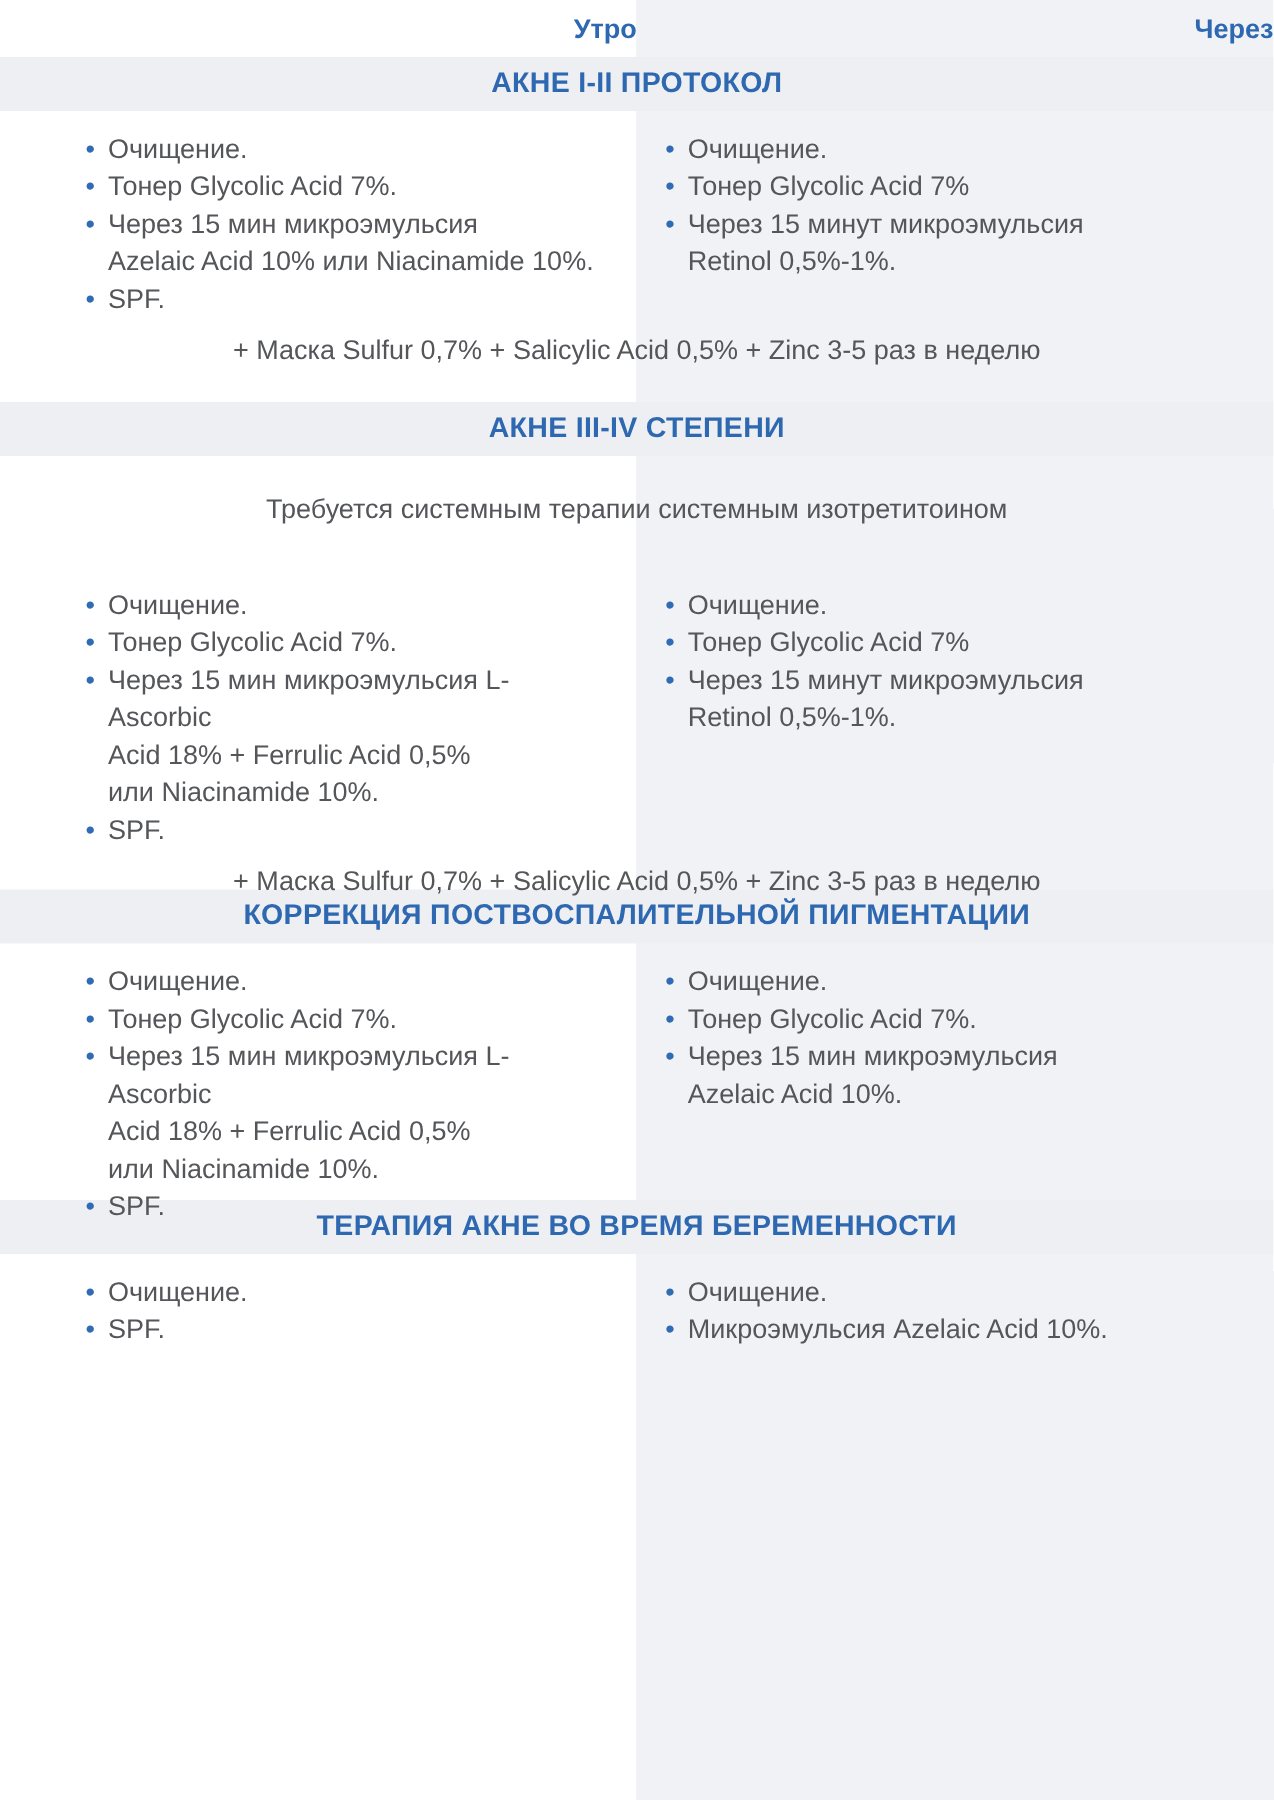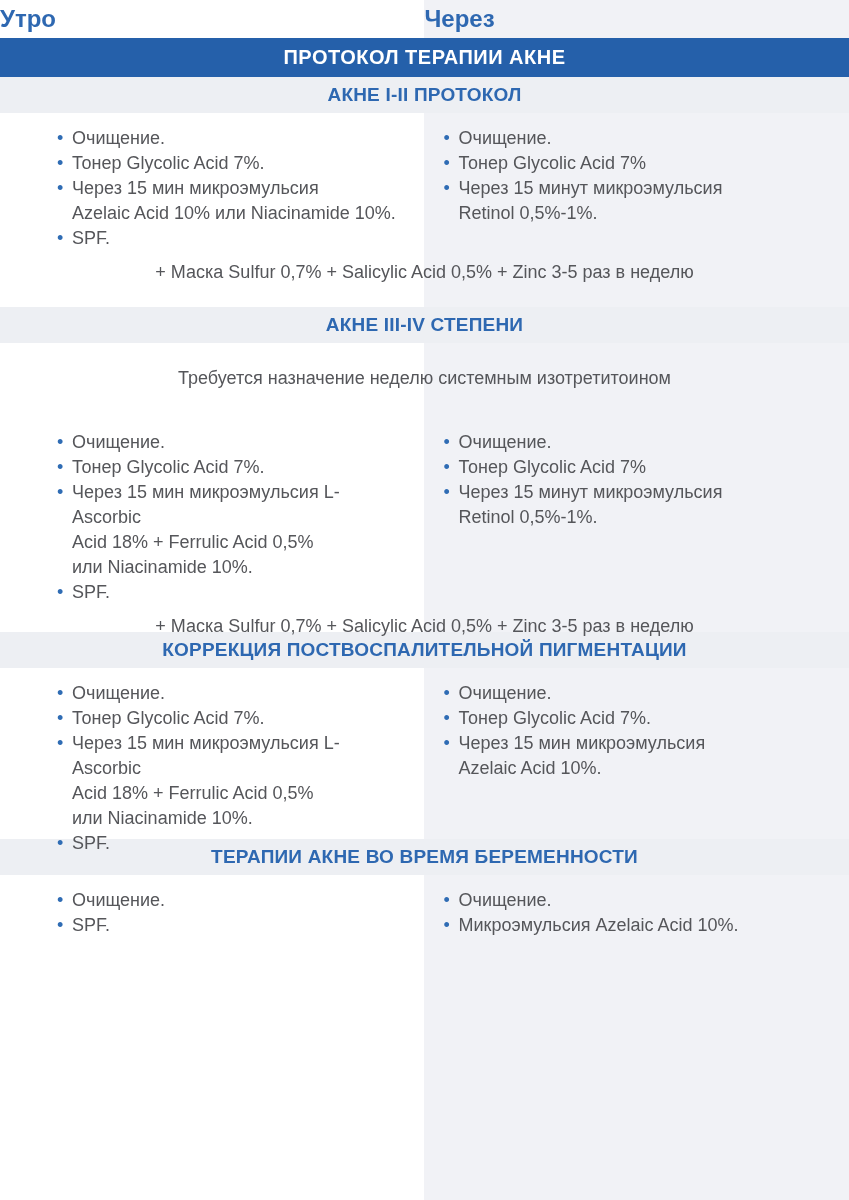--- a/index.html
+++ b/index.html
@@ -20,22 +20,22 @@
     background:var(--page-bg);
     overflow:hidden;
     margin:0 auto;
   }
   .right-bg{
     position:absolute;top:0;left:424px;width:425px;height:1200px;
     background:var(--right-bg);z-index:0;
   }
   .content{position:relative;z-index:1;}
   .header-row{display:flex;height:38px;}
-  .header-cell{width:50%;text-align:left;line-height:38px;
-    font-weight:bold;font-size:24px;color:var(--heading-blue);}
+  .header-cell{width:50%;text-align:right;line-height:38px;
+    font-weight:bold;font-size:18px;color:var(--heading-blue);}
   .banner{
     height:39px;line-height:39px;background:var(--banner-bg);
     color:#fff;font-weight:bold;font-size:20px;text-align:center;
     letter-spacing:0.5px;
   }
   .band{
     height:36px;line-height:36px;background:var(--band-bg);
     color:var(--heading-blue);font-weight:bold;font-size:19px;
     text-align:center;letter-spacing:0.2px;
   }
@@ -72,21 +72,20 @@
 
 <div class="page">
   <div class="right-bg"></div>
   <div class="content">
 
     <div class="header-row">
       <div class="header-cell">Утро</div>
       <div class="header-cell">Через</div>
     </div>
 
-    <div class="banner">ПРОТОКОЛ ТЕРАПИИ АКНЕ</div>
 
     <div class="band">АКНЕ I-II ПРОТОКОЛ</div>
     <div class="sec-body h194">
       <div class="cols">
         <div class="col left">
           <ul class="blist">
             <li>Очищение.</li>
             <li>Тонер Glycolic Acid 7%.</li>
             <li>Через 15 мин микроэмульсия
 Azelaic Acid 10% или Niacinamide 10%.</li>
@@ -100,21 +99,21 @@
             <li>Через 15 минут микроэмульсия
 Retinol 0,5%-1%.</li>
           </ul>
         </div>
       </div>
       <div class="footer-note">+ Маска Sulfur 0,7% + Salicylic Acid 0,5% + Zinc 3-5 раз в неделю</div>
     </div>
 
     <div class="band">АКНЕ III-IV СТЕПЕНИ</div>
     <div class="sec-body h74">
-      <div class="center-note">Требуется назначение неделю системным изотретитоином</div>
+      <div class="center-note">Требуется системным терапии системным изотретитоином</div>
     </div>
 
     <div class="sec-body h215">
       <div class="cols">
         <div class="col left">
           <ul class="blist">
             <li>Очищение.</li>
             <li>Тонер Glycolic Acid 7%.</li>
             <li>Через 15 мин микроэмульсия L-Ascorbic
 Acid 18% + Ferrulic Acid 0,5%
@@ -151,21 +150,21 @@
           <ul class="blist">
             <li>Очищение.</li>
             <li>Тонер Glycolic Acid 7%.</li>
             <li>Через 15 мин микроэмульсия
 Azelaic Acid 10%.</li>
           </ul>
         </div>
       </div>
     </div>
 
-    <div class="band">ТЕРАПИИ АКНЕ ВО ВРЕМЯ БЕРЕМЕННОСТИ</div>
+    <div class="band">ТЕРАПИЯ АКНЕ ВО ВРЕМЯ БЕРЕМЕННОСТИ</div>
     <div class="sec-body">
       <div class="cols">
         <div class="col left">
           <ul class="blist">
             <li>Очищение.</li>
             <li>SPF.</li>
           </ul>
         </div>
         <div class="col right">
           <ul class="blist">

